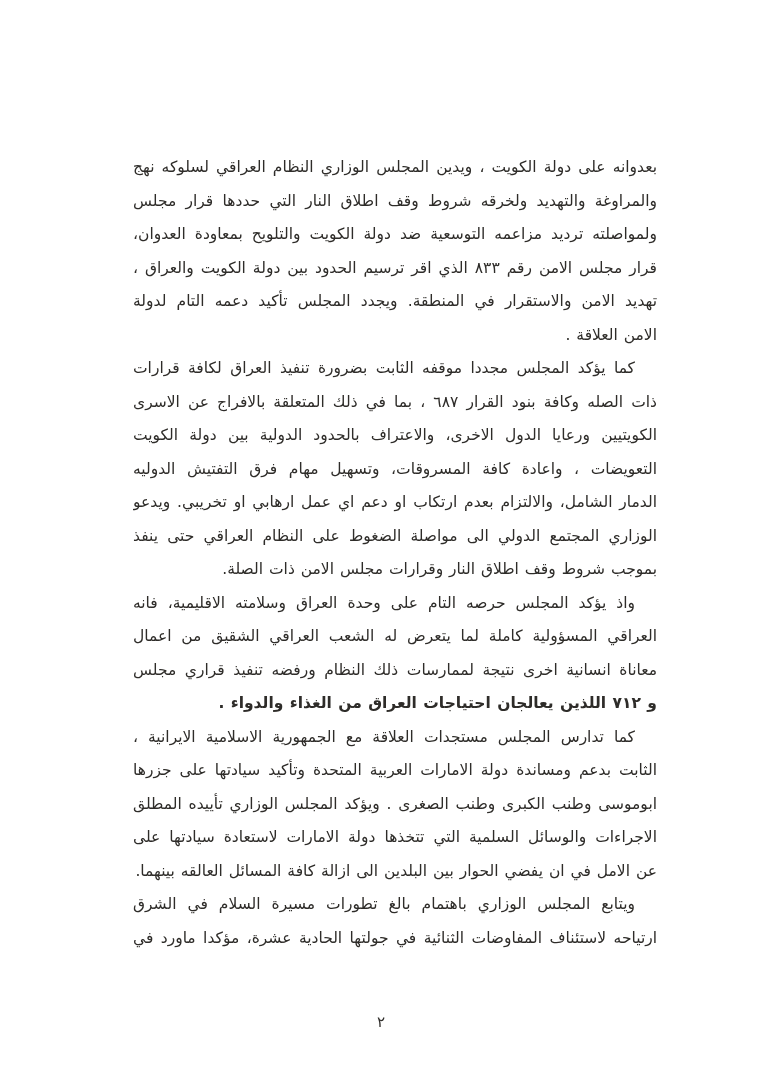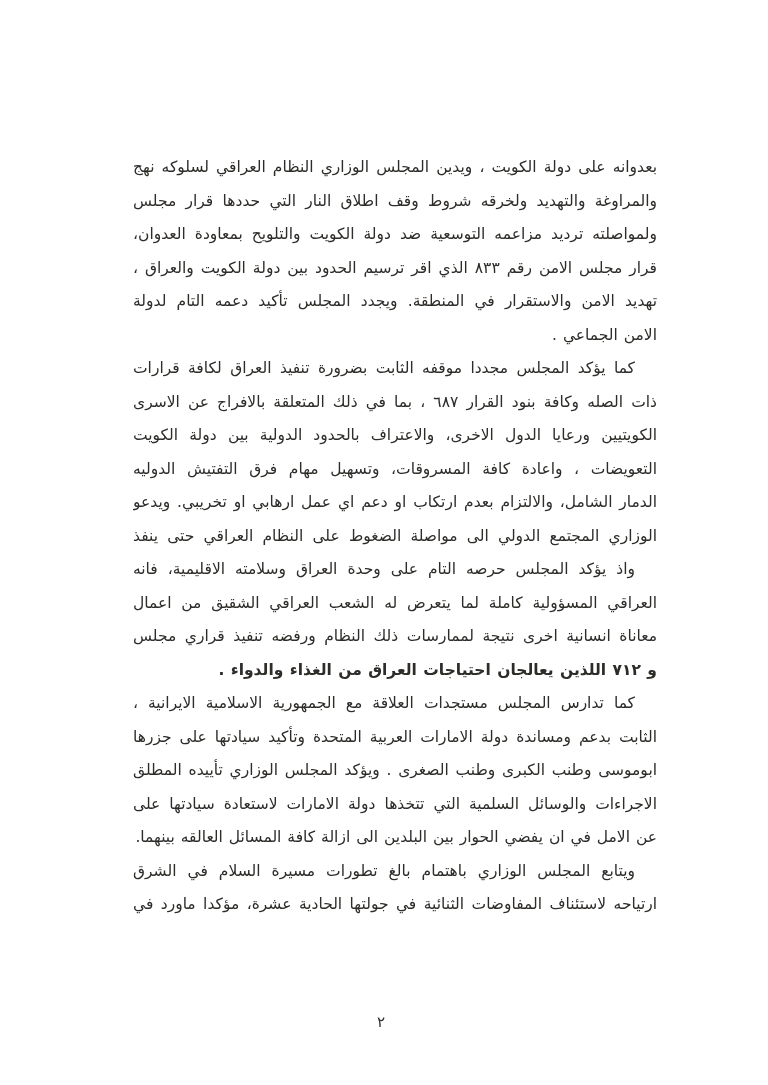--- a/index.html
+++ b/index.html
@@ -56,27 +56,28 @@
 </head>
 <body>
 
 <div class="page" style="background: rgb(255, 255, 255);">
   <div class="text-block">
       <div class="text-line" style="color: rgb(46, 44, 41);">بعدوانه على دولة الكويت ، ويدين المجلس الوزاري النظام العراقي لسلوكه نهج التسويف</div>
       <div class="text-line" style="color: rgb(46, 44, 41);">والمراوغة والتهديد ولخرقه شروط وقف اطلاق النار التي حددها قرار مجلس الامن ٦٨٧ ،</div>
       <div class="text-line" style="color: rgb(46, 44, 41);">ولمواصلته ترديد مزاعمه التوسعية ضد دولة الكويت والتلويح بمعاودة العدوان، ولرفضه قبول</div>
       <div class="text-line" style="color: rgb(46, 44, 41);">قرار مجلس الامن رقم ٨٣٣ الذي اقر ترسيم الحدود بين دولة الكويت والعراق ، ولاستمراره في</div>
       <div class="text-line" style="color: rgb(46, 44, 41);">تهديد الامن والاستقرار في المنطقة. ويجدد المجلس تأكيد دعمه التام لدولة الكويت تجسيدا لمبدأ</div>
-      <div class="text-line line-end" style="color: rgb(46, 44, 41);">الامن الجماعي .</div>
+      <div class="text-line line-end" style="color: rgb(46, 44, 41);">الامن العلاقة .</div>
       <div class="text-line line-indent" style="color: rgb(46, 44, 41);">كما يؤكد المجلس مجددا موقفه الثابت بضرورة تنفيذ العراق لكافة قرارات مجلس الامن</div>
       <div class="text-line" style="color: rgb(46, 44, 41);">ذات الصله وكافة بنود القرار ٦٨٧ ، بما في ذلك المتعلقة بالافراج عن الاسرى والمحتجزين من</div>
       <div class="text-line" style="color: rgb(46, 44, 41);">الكويتيين ورعايا الدول الاخرى، والاعتراف بالحدود الدولية بين دولة الكويت والعراق، ودفع</div>
       <div class="text-line" style="color: rgb(46, 44, 41);">التعويضات ، واعادة كافة المسروقات، وتسهيل مهام فرق التفتيش الدوليه المكلفة بازالة اسلحة</div>
       <div class="text-line" style="color: rgb(46, 44, 41);">الدمار الشامل، والالتزام بعدم ارتكاب او دعم اي عمل ارهابي او تخريبي. ويدعو المجلس</div>
       <div class="text-line" style="color: rgb(46, 44, 41);">الوزاري المجتمع الدولي الى مواصلة الضغوط على النظام العراقي حتى ينفذ كافة التزاماته الدولية</div>
+      <div class="text-line line-end" style="color: rgb(46, 44, 41);">بموجب شروط وقف اطلاق النار وقرارات مجلس الامن ذات الصلة.</div>
       <div class="text-line line-indent" style="color: rgb(46, 44, 41);">واذ يؤكد المجلس حرصه التام على وحدة العراق وسلامته الاقليمية، فانه يحمل النظام</div>
       <div class="text-line" style="color: rgb(46, 44, 41);">العراقي المسؤولية كاملة لما يتعرض له الشعب العراقي الشقيق من اعمال البطش الدموي ، واية</div>
       <div class="text-line" style="color: rgb(46, 44, 41);">معاناة انسانية اخرى نتيجة لممارسات ذلك النظام ورفضه تنفيذ قراري مجلس الامن ٧٠٦</div>
       <div class="text-line line-end" style="color: rgb(46, 44, 41); font-weight: bold;">و ٧١٢ اللذين يعالجان احتياجات العراق من الغذاء والدواء .</div>
       <div class="text-line line-indent" style="color: rgb(46, 44, 41);">كما تدارس المجلس مستجدات العلاقة مع الجمهورية الاسلامية الايرانية ، وجدد موقفه</div>
       <div class="text-line" style="color: rgb(46, 44, 41);">الثابت بدعم ومساندة دولة الامارات العربية المتحدة وتأكيد سيادتها على جزرها الثلاث</div>
       <div class="text-line" style="color: rgb(46, 44, 41);">ابوموسى وطنب الكبرى وطنب الصغرى . ويؤكد المجلس الوزاري تأييده المطلق لكافة</div>
       <div class="text-line" style="color: rgb(46, 44, 41);">الاجراءات والوسائل السلمية التي تتخذها دولة الامارات لاستعادة سيادتها على جزرها، معربا</div>
       <div class="text-line line-end" style="color: rgb(46, 44, 41);">عن الامل في ان يفضي الحوار بين البلدين الى ازالة كافة المسائل العالقه بينهما.</div>
       <div class="text-line line-indent" style="color: rgb(46, 44, 41);">ويتابع المجلس الوزاري باهتمام بالغ تطورات مسيرة السلام في الشرق الاوسط، ويعبر عن</div>

